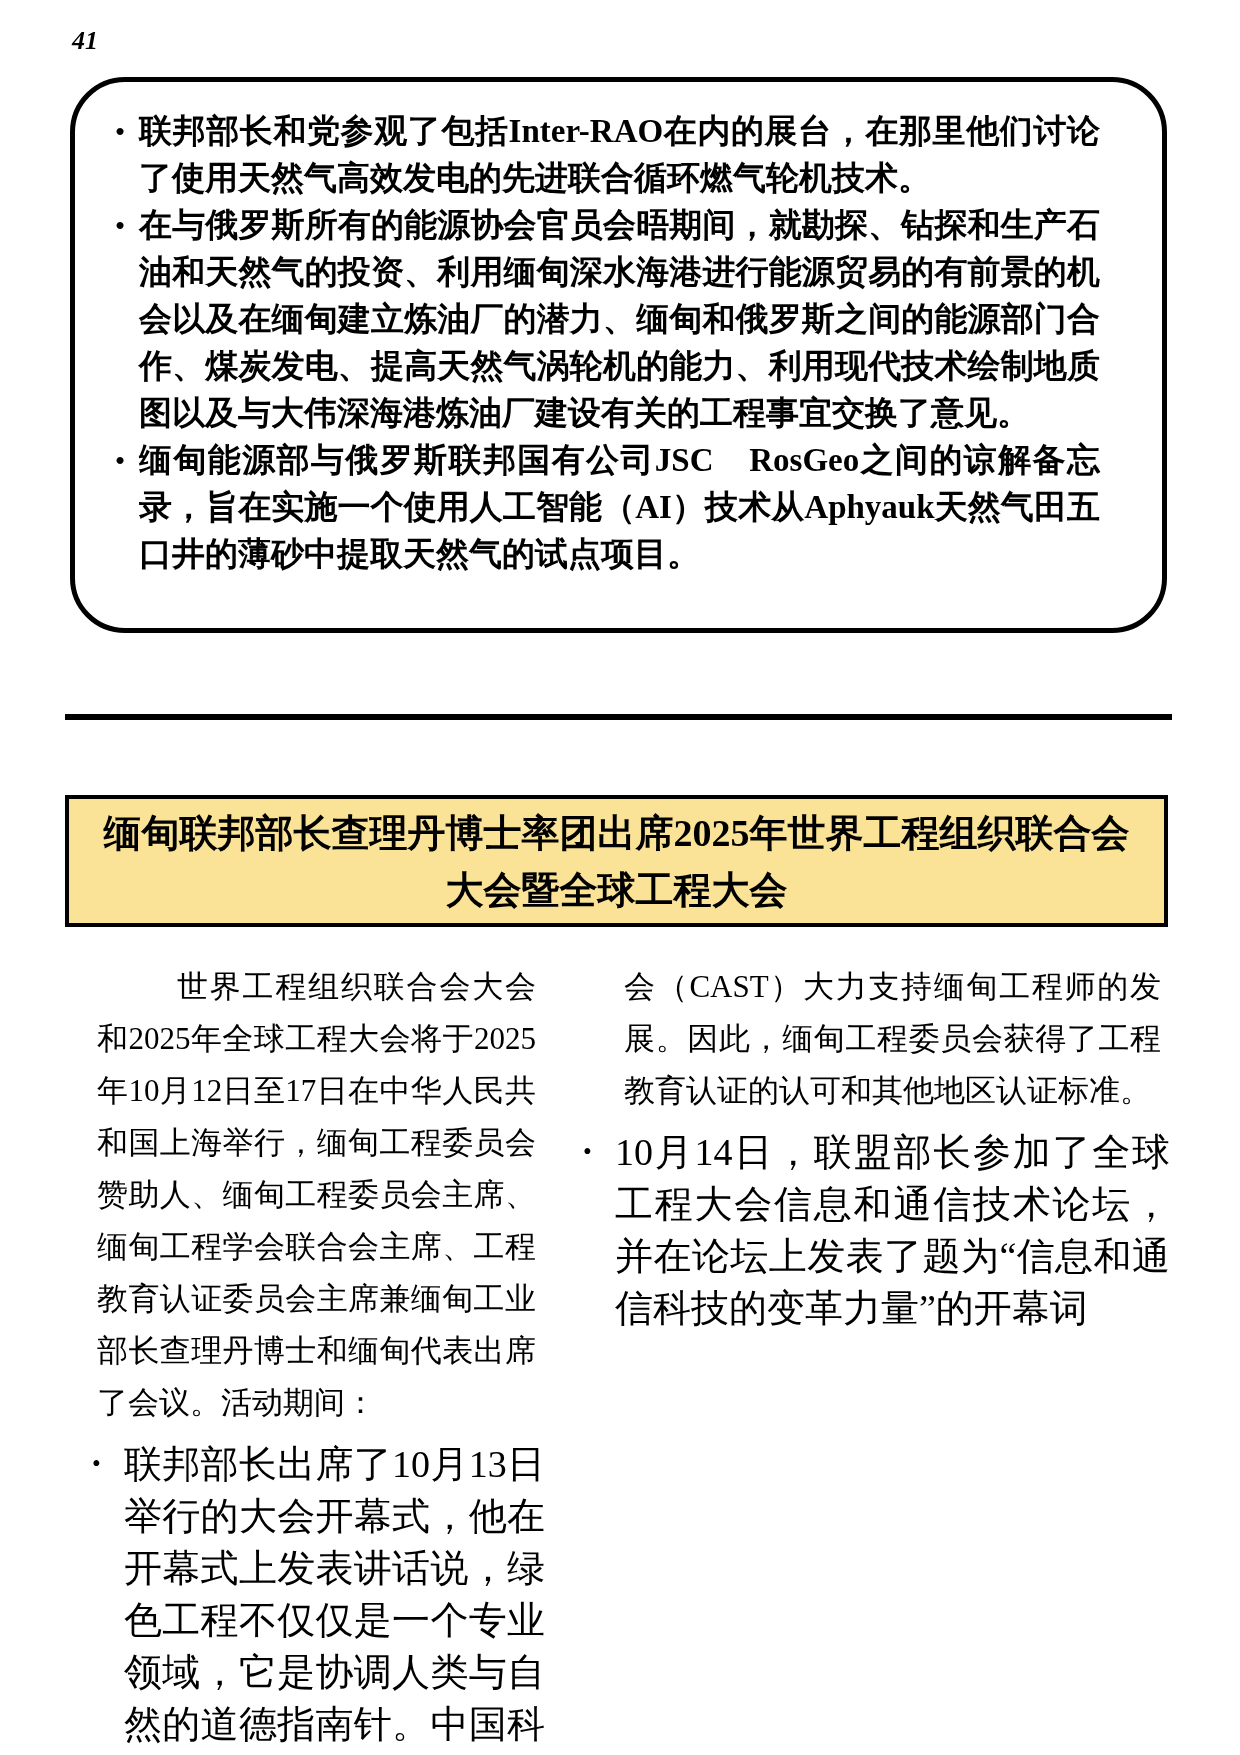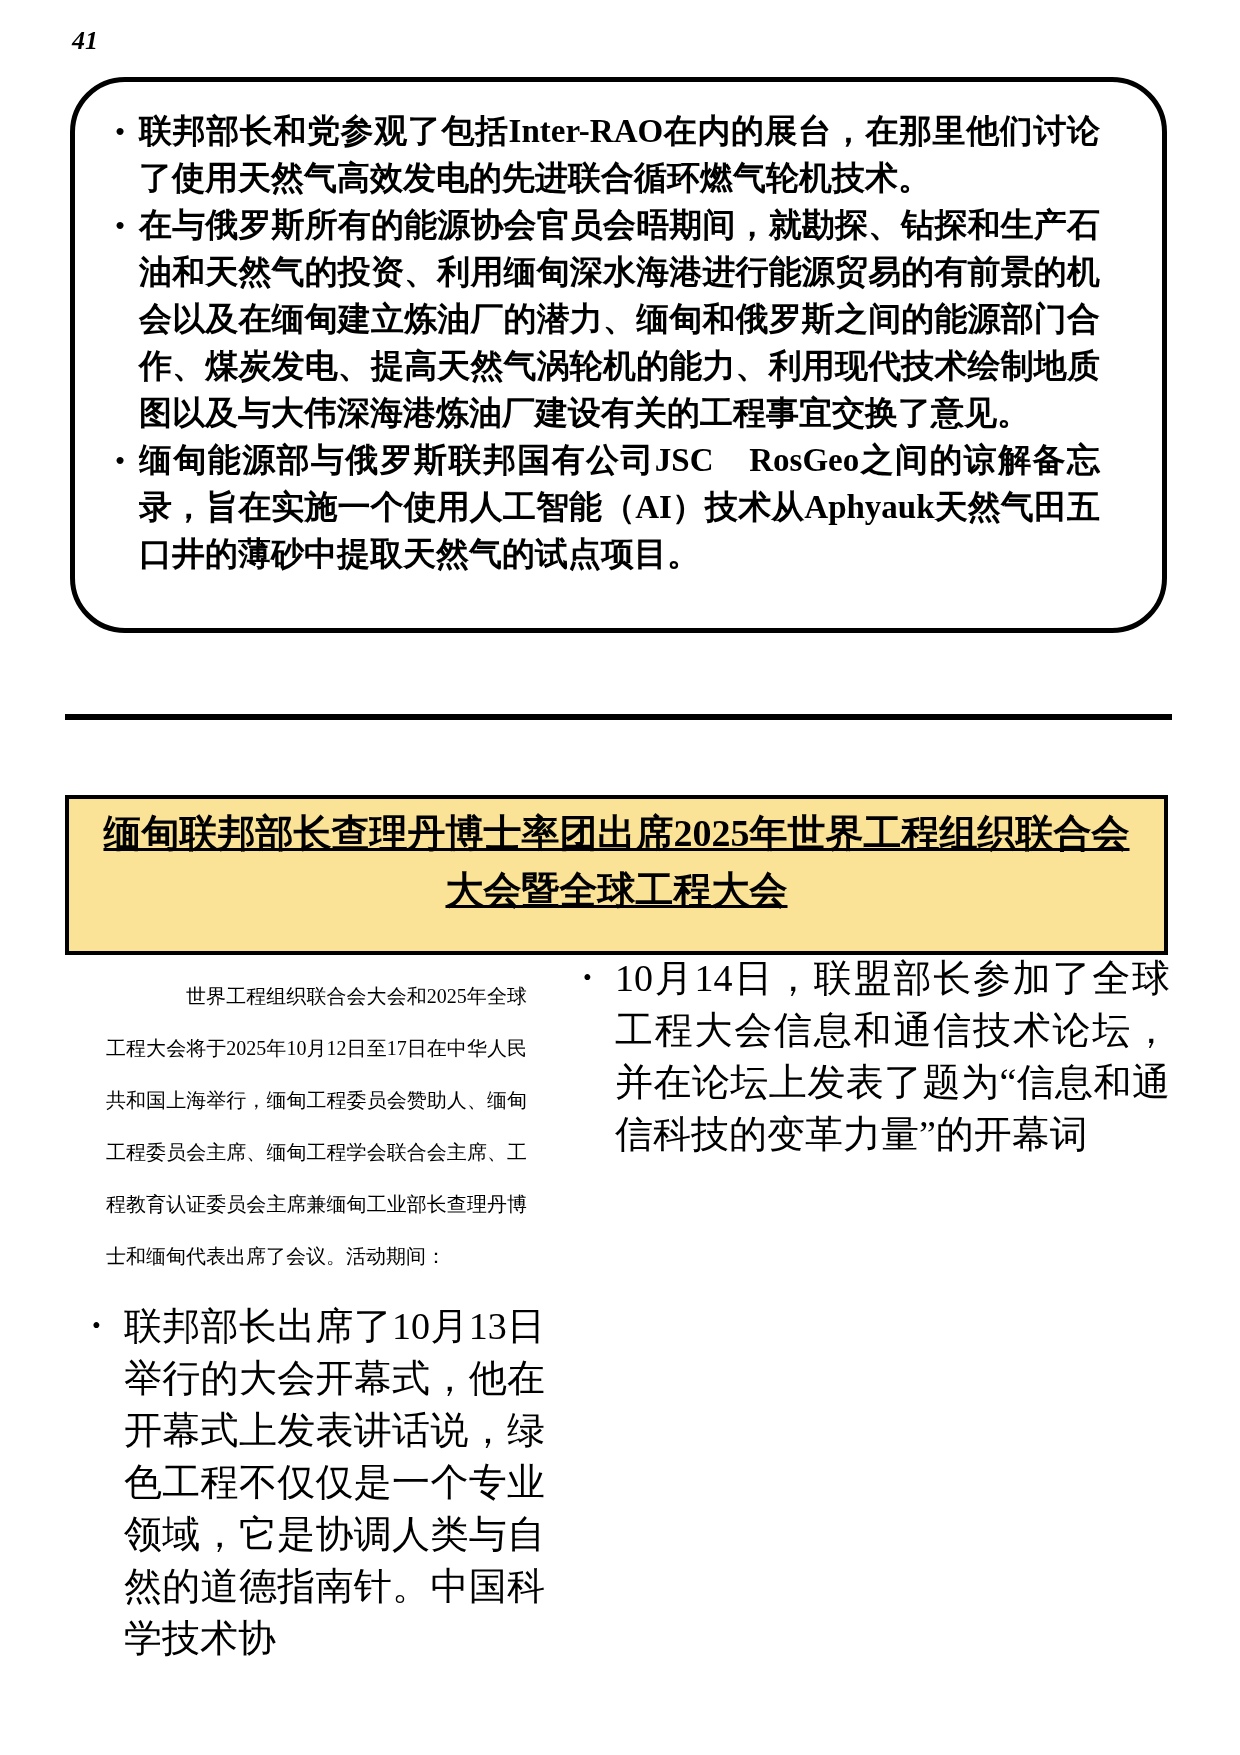--- a/index.html
+++ b/index.html
@@ -69,27 +69,26 @@
     border: none;
     margin: 0;
   }
 
   
   .title-box {
     position: absolute;
     left: 65px;
     top: 795px;
     width: 1103px;
-    height: 160px;
+    height: 132px;
     box-sizing: border-box;
     border: 4px solid #000000;
     background: #FAE396;
     text-align: center;
     padding: 6px 34px 0 34px;
-    text-decoration: underline;
   }
   .title-text {
     font-size: 38px;
     line-height: 57px;
     font-weight: bold;
   }
 
   
   .columns {
     position: absolute;
@@ -97,22 +96,22 @@
     top: 952px;
     width: 1082px;
     display: flex;
   }
   .col { box-sizing: border-box; }
   .col-left  { width: 457px; flex: none; }
   .col-gap   { width: 34px; flex: none; }
   .col-right { flex: 1; }
 
   .para {
-    margin: 18px;
-    font-size: 20px;
+    margin: 9px;
+    font-size: 31px;
     line-height: 52px;
     text-align: justify;
     text-justify: inter-ideograph;
   }
   .para.first-indent { text-indent: 80px; }
   .para.hang { padding-left: 36px; }
   .para.closing-indent { text-indent: 136px; }
 
   .body-bullet { display: flex; }
   .body-bullet .bullet-dot {
@@ -167,20 +166,21 @@
       <p class="para first-indent">世界工程组织联合会大会和2025年全球工程大会将于2025年10月12日至17日在中华人民共和国上海举行，缅甸工程委员会赞助人、缅甸工程委员会主席、缅甸工程学会联合会主席、工程教育认证委员会主席兼缅甸工业部长查理丹博士和缅甸代表出席了会议。活动期间：</p>
       <div class="body-bullet">
         <span class="bullet-dot">•</span>
         <span class="bullet-text">联邦部长出席了10月13日举行的大会开幕式，他在开幕式上发表讲话说，绿色工程不仅仅是一个专业领域，它是协调人类与自然的道德指南针。中国科学技术协</span>
       </div>
     </div>
 
     <div class="col col-gap"></div>
 
     <div class="col col-right">
+      <p class="para hang">会（CAST）大力支持缅甸工程师的发展。因此，缅甸工程委员会获得了工程教育认证的认可和其他地区认证标准。</p>
       <div class="body-bullet">
         <span class="bullet-dot">•</span>
         <span class="bullet-text">10月14日，联盟部长参加了全球工程大会信息和通信技术论坛，并在论坛上发表了题为“信息和通信科技的变革力量”的开幕词</span>
       </div>
     </div>
 
   </div>
 
 </div>
 

